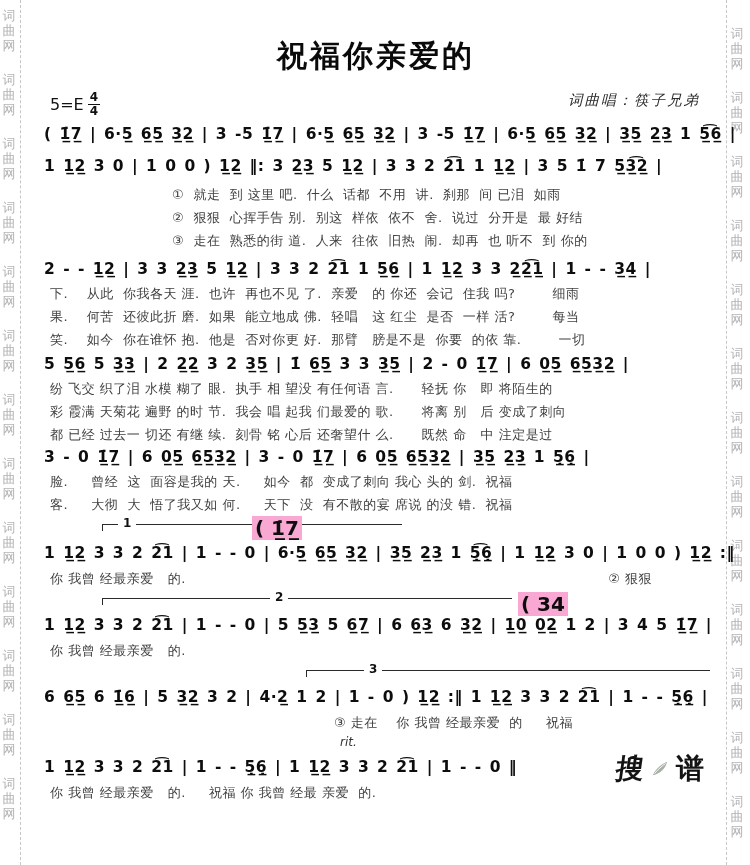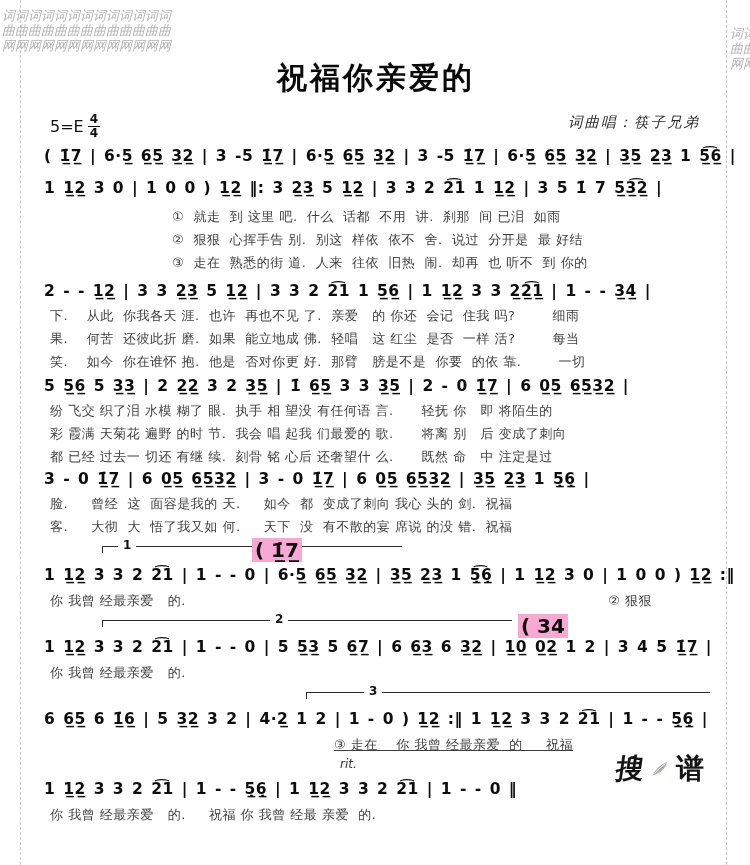--- a/index.html
+++ b/index.html
@@ -2,47 +2,47 @@
 <html><head>
 <meta charset="utf-8">
 <style>
   html,body{margin:0;padding:0;background:#e8e8e8;}
   .page{position:relative;width:750px;height:865px;background:#ffffff;margin:0 auto;
         font-family:"DejaVu Sans",sans-serif;overflow:hidden;color:#111;}
   
   .page::before{content:"";position:absolute;left:20px;top:0;bottom:0;border-left:1px dashed #c6c6c6;}
   .page::after{content:"";position:absolute;right:23px;top:0;bottom:0;border-left:1px dashed #c6c6c6;}
   
-  .wm{position:absolute;top:8px;bottom:0;width:16px;display:flex;flex-direction:row;
-      color:#b3b3b3;font-size:13px;line-height:15px;font-style:italic;}
+  .wm{position:absolute;top:8px;bottom:0;width:16px;display:flex;flex-direction:column;
+      color:#b3b3b3;font-size:13px;line-height:15px;}
   .wm-left{left:2px;}
   .wm-right{right:4px;top:26px;}
   .wm-group{width:14px;word-break:break-all;text-align:center;margin-bottom:19px;}
   
-  .content{position:absolute;left:44px;right:42px;top:8px;padding-top:50px;}
+  .content{position:absolute;left:44px;right:42px;top:0;padding-top:36px;}
   .title{margin:0;text-align:center;font-size:30px;font-weight:700;letter-spacing:3px;color:#0a0a0a;}
   .meta-row{display:flex;justify-content:space-between;align-items:flex-start;margin-top:14px;padding:0 8px 0 6px;height:24px;}
   .keysig{font-size:16px;font-weight:400;display:flex;align-items:center;gap:4px;}
   .frac{display:inline-flex;flex-direction:column;align-items:center;font-size:12px;font-weight:700;line-height:1.05;}
   .frac .top{border-bottom:1px solid #111;padding:0 2px;}
   .credit{font-family:"DejaVu Serif",serif;font-style:italic;font-size:14.5px;color:#2b2b2b;letter-spacing:2px;}
   
   .notes{font-weight:700;font-size:15.5px;letter-spacing:.5px;word-spacing:2px;white-space:pre;
          line-height:22px;color:#0d0d0d;}
   .n1{margin-top:8px;}
   .mt10{margin-top:10px;} .mt6{margin-top:6px;} .mt2{margin-top:2px;}
   
   .lyr{font-size:13px;color:#3f3f3f;white-space:pre;line-height:23px;letter-spacing:.5px;}
   .lyr-block{margin-top:6px;}
   .lyr-block2{margin-top:2px;}
   .verse{padding-left:128px;}
   .wide{padding-left:6px;}
   .l6row{display:flex;justify-content:space-between;margin-top:3px;padding-right:56px;}
   .l7row{margin-top:3px;}
-  .l8lyr{padding-left:290px;margin-top:3px;text-decoration:underline;}
+  .l8lyr{padding-left:290px;margin-top:3px;}
   .rit{padding-left:296px;font-size:12px;font-style:italic;color:#333;line-height:16px;white-space:pre;}
   
   .ending-row{position:relative;height:26px;}
   .ending-row.short{height:24px;}
   .bracket{position:absolute;top:8px;height:7px;border-top:1.5px solid #2a2a2a;}
   .bracket::before{content:"";position:absolute;left:0;top:-1px;height:7px;border-left:1.5px solid #2a2a2a;}
   .bracket .num{position:absolute;top:-9px;background:#fff;padding:0 5px;font-size:12px;font-weight:700;color:#111;}
   .b1{left:58px;width:300px;} .b1 .num{left:16px;}
   .b2{left:58px;width:410px;} .b2 .num{left:168px;}
   .b3{left:262px;width:404px;} .b3 .num{left:58px;}

